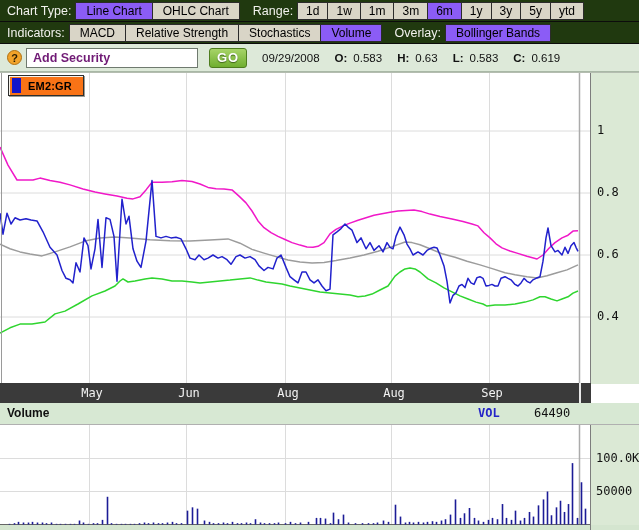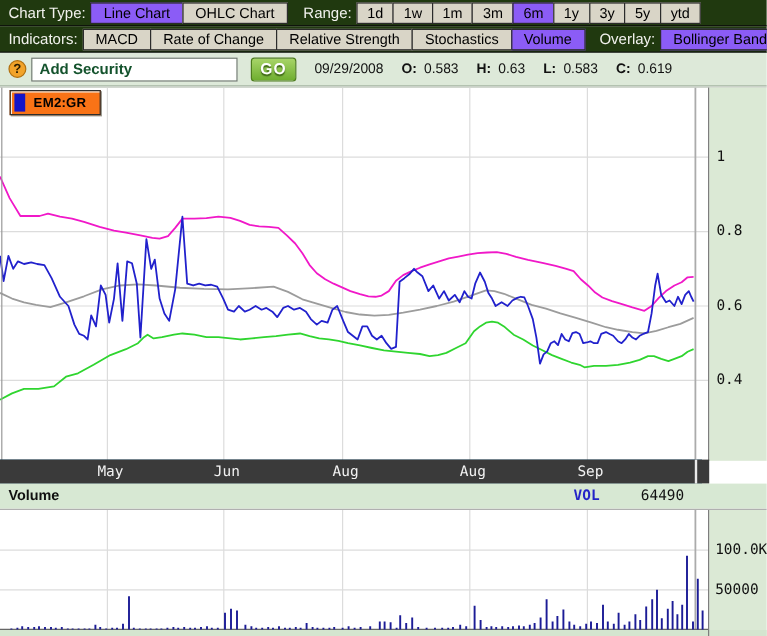--- a/index.html
+++ b/index.html
@@ -17,21 +17,21 @@
           padding:0 10px; font-size:12px; white-space:nowrap; margin-left:-1px; cursor:pointer; }
   .tbtn.rng { padding:0 8px; }
   .tbtn.sel { background:#8b5cf6; }
 
   
   #row3 { position:absolute; top:44px; left:0; width:639px; height:28px; background:#dde9d9;
           display:flex; align-items:center; padding-left:7px; border-bottom:1px solid #a9b8a6; }
   #help { width:15px; height:15px; border-radius:50%; background:#f2a32a; border:1px solid #b07010;
           color:#2b1d00; font-weight:bold; font-size:11px; text-align:center; line-height:14px; cursor:pointer; flex:0 0 auto; }
   #sec-input { width:172px; height:20px; margin-left:4px; border:1px solid #6f7a6f; background:#fff;
-               font-family:"Liberation Sans",sans-serif; font-weight:bold; font-size:12.5px; padding:0 0 0 6px; color:#14532d; }
+               font-family:"Liberation Sans",sans-serif; font-weight:bold; font-size:12.5px; padding:0 0 0 6px; color:#701a75; }
   #go { width:38px; height:20px; margin-left:11px; border:1px solid #4e7d1e; border-radius:3px;
         background:linear-gradient(#a7d468,#6fae2f); color:#fff; font-weight:bold; font-size:13px;
         letter-spacing:1px; text-shadow:0 1px 1px #3c6316; cursor:pointer; line-height:17px; text-align:center; }
   #quote { display:flex; align-items:center; margin-left:15px; font-family:Liberation Sans, sans-serif;
            font-size:11.5px; color:#111; white-space:nowrap; }
   #quote .pair { margin-left:15px; }
   #quote b { font-weight:bold; margin-right:6px; }
 
   
   #chart { position:absolute; top:72px; left:0; width:639px; height:311px; background:#fff; border-top:1px solid #b4bdb0; }
@@ -41,21 +41,21 @@
   #price-svg { position:absolute; top:0; left:0; }
   .ytick { position:absolute; left:597px; font-family:"DejaVu Sans Mono",monospace; font-size:12px; color:#111; }
 
   #legend { position:absolute; top:2px; left:8px; width:76px; height:21px; background:#f97316;
             border:1px solid #2e2e2e; box-shadow:inset 1px 1px 0 #f4f2ec, 1px 1px 0 #9b9b93;
             display:flex; align-items:center; cursor:pointer; }
   #legend .swatch { width:9px; height:15px; margin-left:3px; }
   #legend .sym { font-size:11px; font-weight:bold; color:#000; margin-left:7px; letter-spacing:0.2px; }
 
   
-  #band { position:absolute; top:383px; left:0; width:585px; height:20px; background:#0c4a6e;text-align:center; }
+  #band { position:absolute; top:383px; left:0; width:585px; height:20px; background:#84cc16;text-align:center; }
   #band-dark { position:absolute; top:0; left:0; width:591px; height:20px; background:#3a3a3a; }
   .month { position:absolute; top:3px; transform:translateX(-50%); color:#f2f2f2;
            font-family:"DejaVu Sans Mono",monospace; font-size:12px; }
   #band-slit { position:absolute; top:0; left:579px; width:2px; height:20px; background:#e9e9e9; }
 
   
   #volhead { position:absolute; top:403px; left:0; width:639px; height:21px; background:#d7e8d3; }
   #volhead .title { position:absolute; left:7px; top:3px; font-weight:bold; font-size:12px; color:#101010; }
   #volhead .vol { position:absolute; left:478px; top:3px; font-family:"DejaVu Sans Mono",monospace;
                   font-weight:bold; font-size:12px; color:#2424c8; }
@@ -92,21 +92,20 @@
         <div class="tbtn rng">3y</div>
         <div class="tbtn rng">5y</div>
         <div class="tbtn rng">ytd</div>
       </div>
   </div>
 
   <div id="row2" class="toolbar">
     <span class="tlabel">Indicators:</span>
     <div class="grp" id="ind-grp">
         <div class="tbtn">MACD</div>
-        <div class="tbtn">Rate of Change</div>
         <div class="tbtn">Relative Strength</div>
         <div class="tbtn">Stochastics</div>
         <div class="tbtn sel">Volume</div>
       </div>
     <span class="tlabel" style="margin-left:12px">Overlay:</span>
     <div class="grp" id="ovl-grp">
         <div class="tbtn sel">Bollinger Bands</div>
       </div>
   </div>
 

